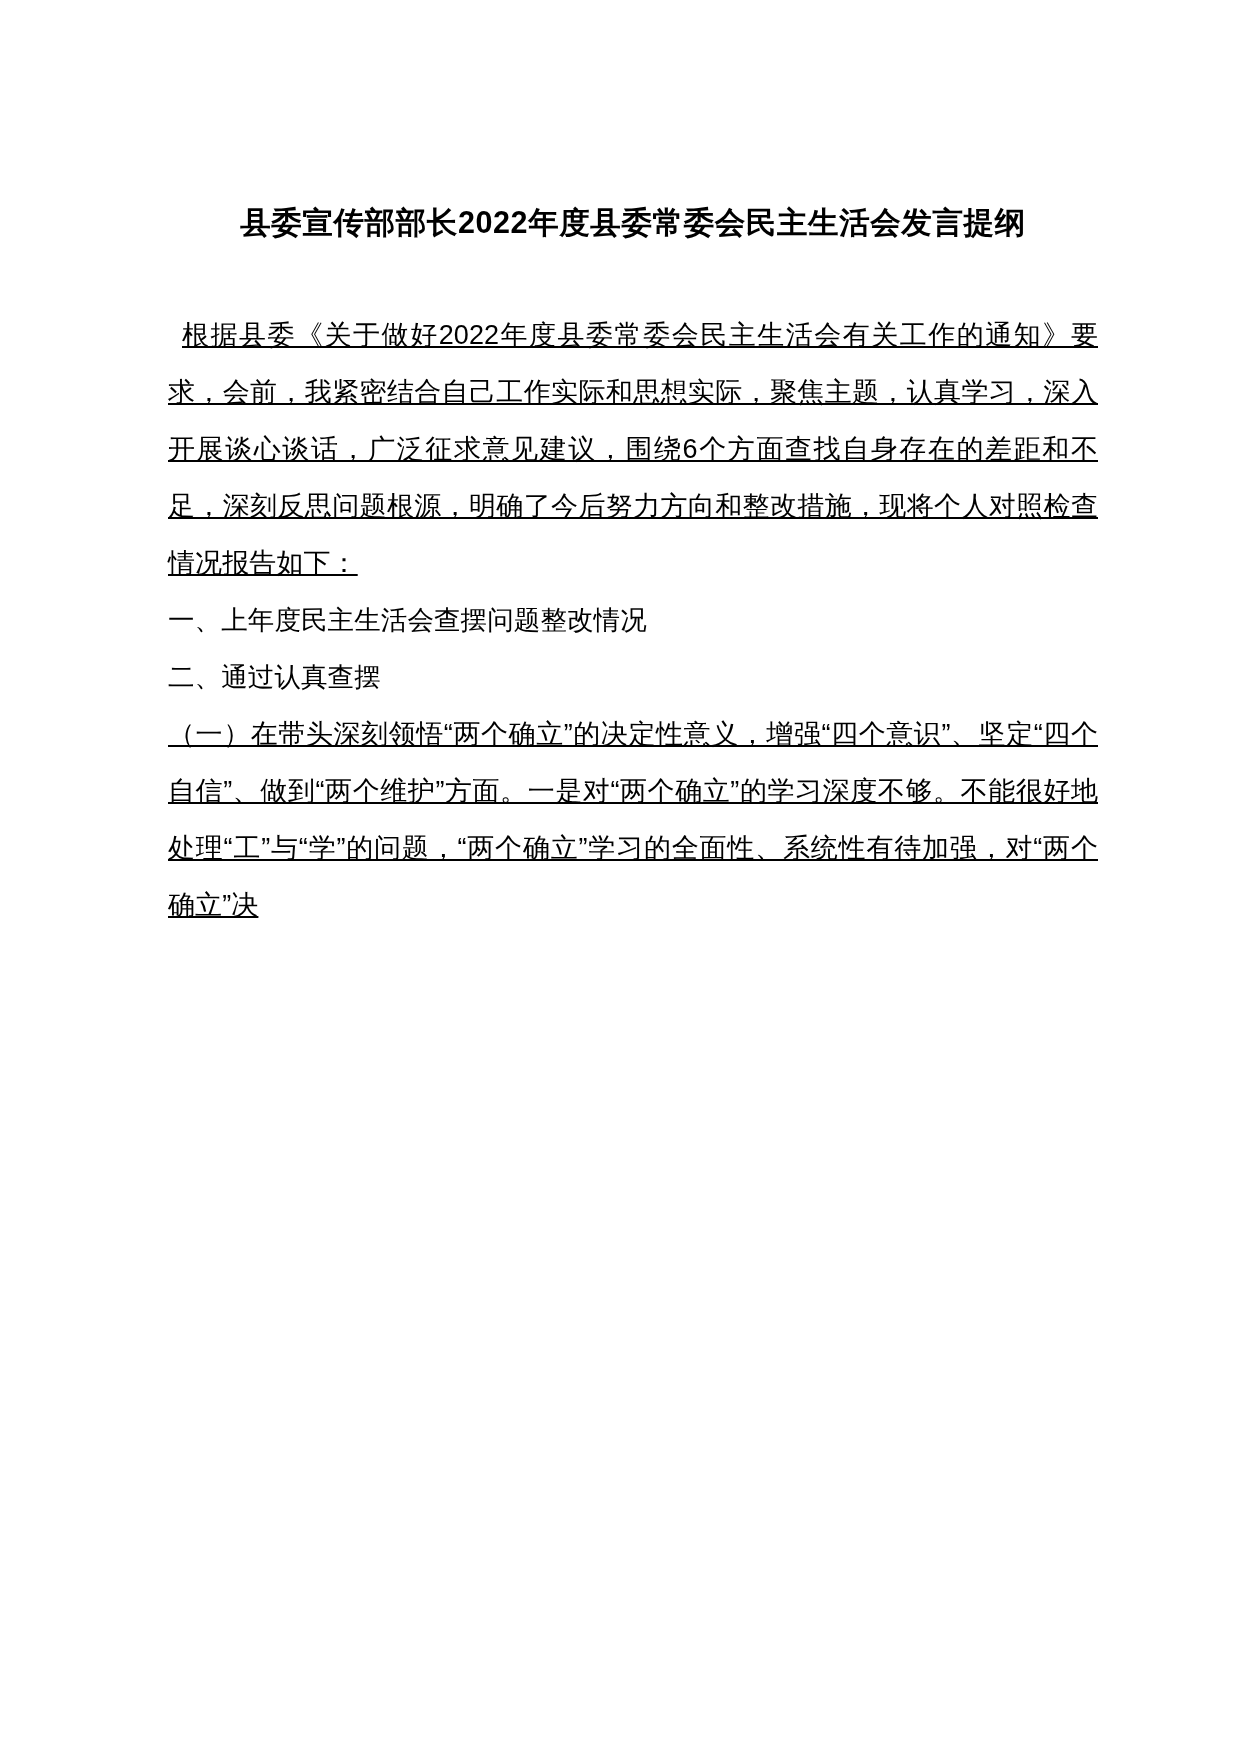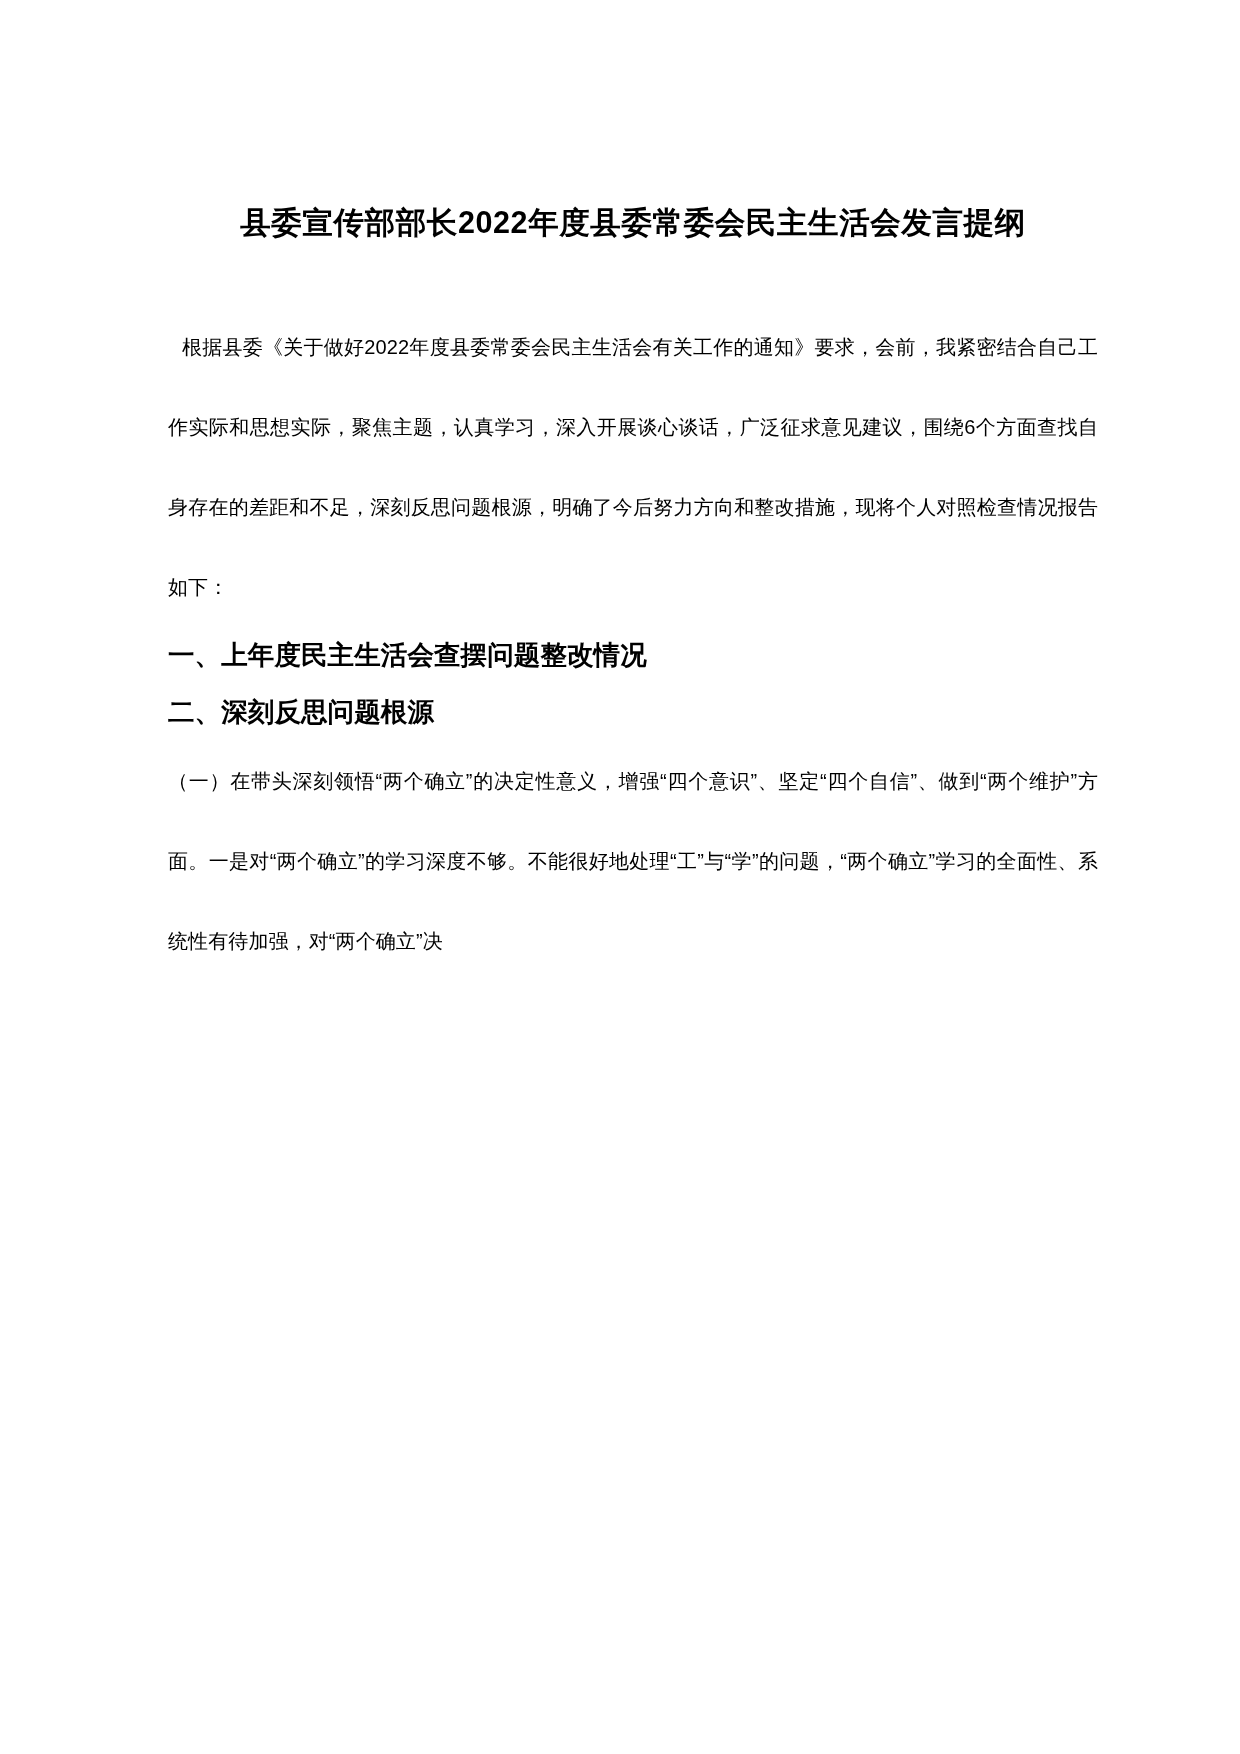--- a/index.html
+++ b/index.html
@@ -35,55 +35,55 @@
     text-align: center;
     margin: 0;
     padding-top: 202px;
     line-height: 1.35;
     white-space: nowrap;
   }
   .body-block {
     margin-top: 64px;
   }
   p.para {
-    font-size: 20px;
-    line-height: 80px;
+    font-size: 27px;
+    line-height: 57px;
     margin: 0 0 0 0;
     text-align: justify;
     text-justify: inter-ideograph;
     letter-spacing: 0.1px;
     word-break: break-all;
+    text-decoration: underline;
   }
   p.para.lead {
     text-indent: 14px;
   }
   p.heading {
     font-size: 26.5px;
     line-height: 57px;
     margin: 0;
     text-align: left;
     letter-spacing: 0.1px;
-    font-weight: bold;
   }
 </style>
 </head>
 <body>
 
 <div class="page">
   <div class="content">
 
     <h1 class="doc-title">县委宣传部部长2022年度县委常委会民主生活会发言提纲</h1>
 
     <div class="body-block">
 
       <p class="para lead"> 根据县委《关于做好2022年度县委常委会民主生活会有关工作的通知》要求，会前，我紧密结合自己工作实际和思想实际，聚焦主题，认真学习，深入开展谈心谈话，广泛征求意见建议，围绕6个方面查找自身存在的差距和不足，深刻反思问题根源，明确了今后努力方向和整改措施，现将个人对照检查情况报告如下：</p>
 
       <p class="heading">一、上年度民主生活会查摆问题整改情况</p>
 
 
-      <p class="heading">二、深刻反思问题根源</p>
+      <p class="heading">二、通过认真查摆</p>
 
 
       <p class="para">（一）在带头深刻领悟“两个确立”的决定性意义，增强“四个意识”、坚定“四个自信”、做到“两个维护”方面。一是对“两个确立”的学习深度不够。不能很好地处理“工”与“学”的问题，“两个确立”学习的全面性、系统性有待加强，对“两个确立”决</p>
 
     </div>
   </div>
 </div>
 
 </body></html>

